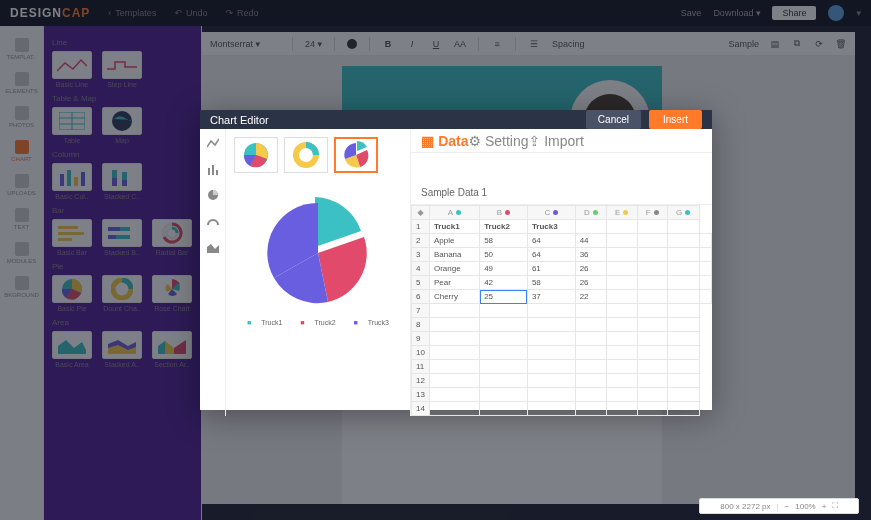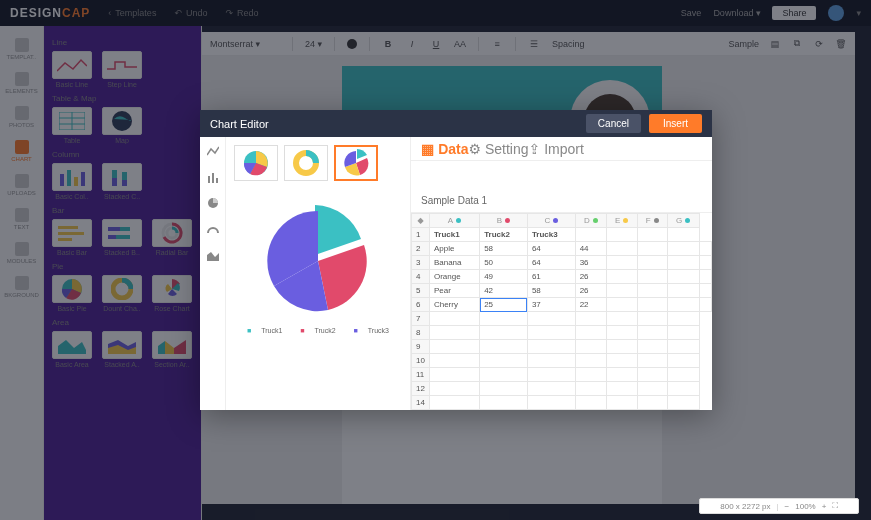--- a/index.html
+++ b/index.html
@@ -544,20 +544,30 @@
                 <td class="rownum">12</td>
                 <td></td>
                 <td></td>
                 <td></td>
                 <td></td>
                 <td></td>
                 <td></td>
                 <td></td>
               </tr>
               <tr>
+                <td class="rownum">13</td>
+                <td></td>
+                <td></td>
+                <td></td>
+                <td></td>
+                <td></td>
+                <td></td>
+                <td></td>
+              </tr>
+              <tr>
                 <td class="rownum">14</td>
                 <td></td>
                 <td></td>
                 <td></td>
                 <td></td>
                 <td></td>
                 <td></td>
                 <td></td>
               </tr>
             </tbody>

